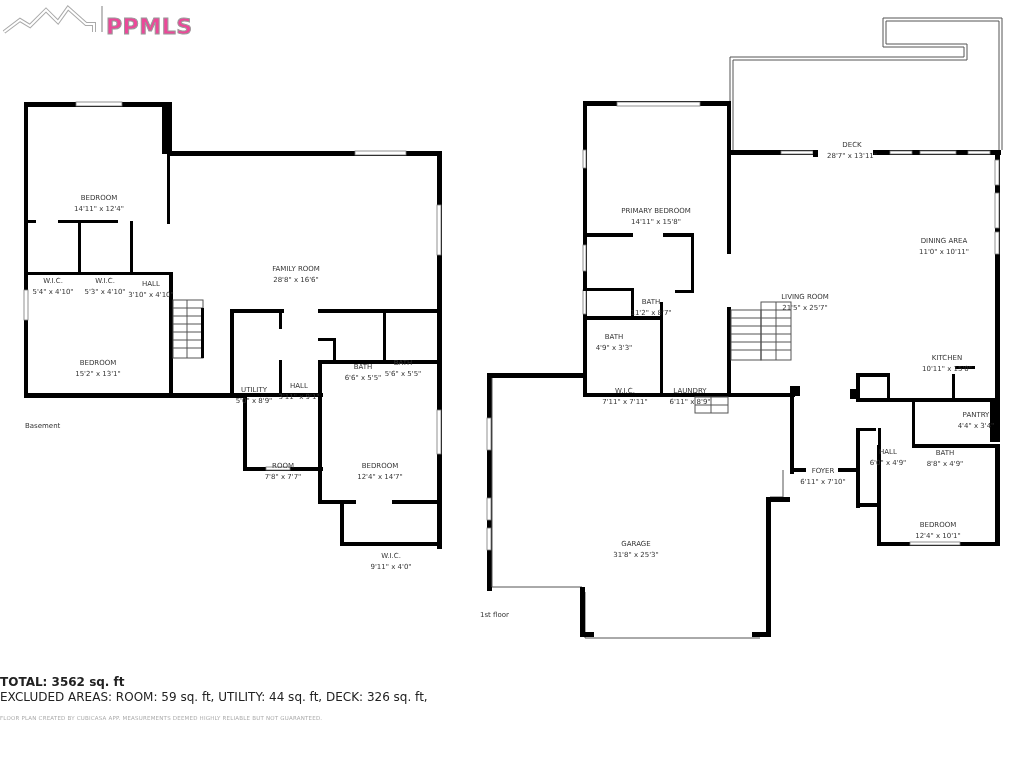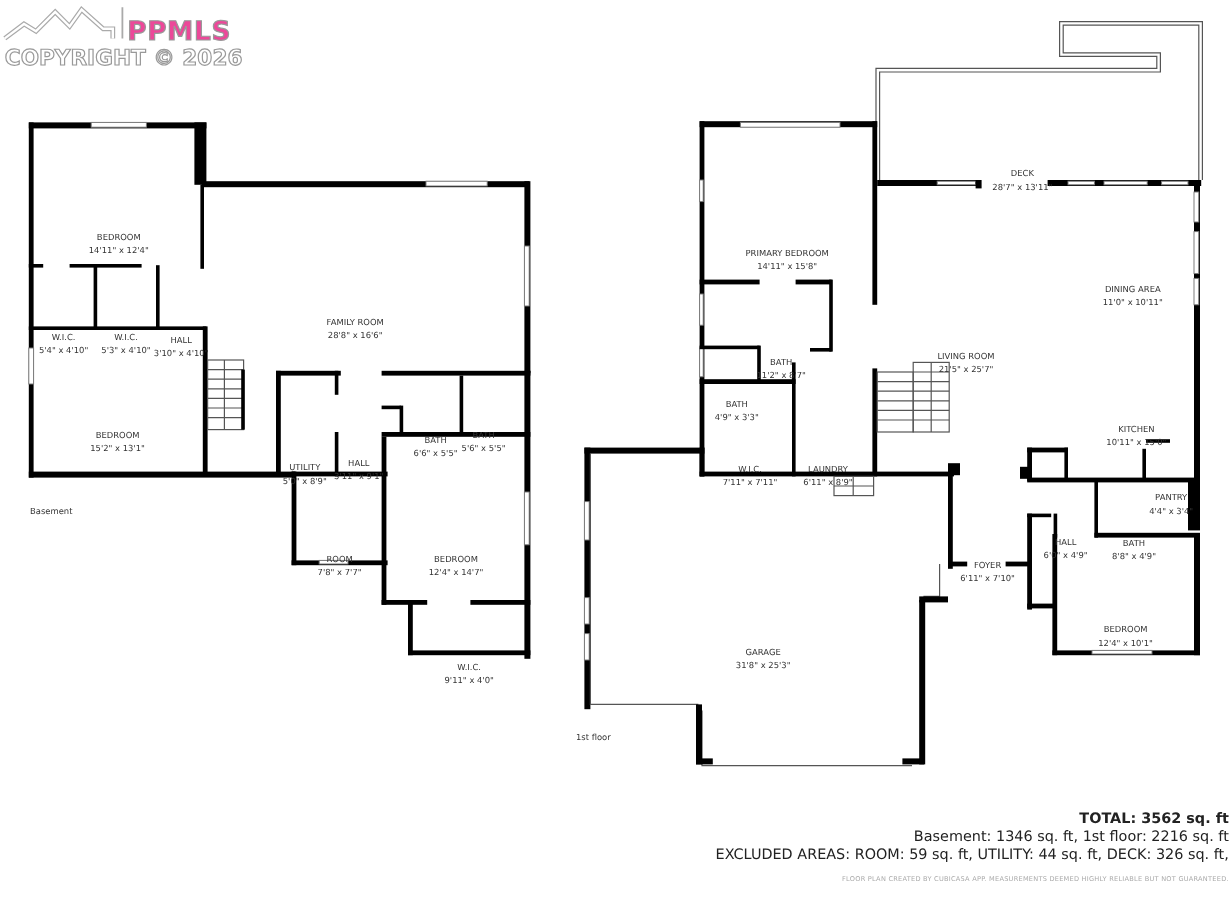--- a/index.html
+++ b/index.html
@@ -7,36 +7,35 @@
   #plan { position:absolute; left:0; top:0; width:1024px; height:767px; }
   .wall { fill:#000; }
   .thin { fill:none; stroke:#555; stroke-width:1; }
   .win { fill:#fff; stroke:#777; stroke-width:0.8; }
   .room-label { position:absolute; text-align:center; font-size:7px; line-height:11px; color:#333; white-space:nowrap; transform:translateX(-50%);margin-top:40px; }
   .room-label span { display:block; }
   .floor-label { position:absolute; font-size:7px; color:#333; }
   .logo { position:absolute; left:2px; top:2px; width:210px; height:58px; }
   .logo-text { position:absolute; left:104px; top:12px; font-family:"DejaVu Sans", sans-serif; font-weight:bold; font-size:22px; color:#ec4899; -webkit-text-stroke:1px #999; letter-spacing:0.5px; }
   .logo-copy { position:absolute; left:2px; top:36px; font-family:"DejaVu Sans", sans-serif; font-weight:bold; font-size:18px; color:#fff; -webkit-text-stroke:1px #999; letter-spacing:0px; }
-  .summary { position:absolute; left:0; width:1024px; top:675px; text-align:right; font-family:"DejaVu Sans", sans-serif; color:#222; }
+  .summary { position:absolute; left:0; width:1024px; top:675px; text-align:left; font-family:"DejaVu Sans", sans-serif; color:#222; }
   .summary .total { font-weight:bold; font-size:12px; line-height:15px; }
   .summary .line { font-size:12px; line-height:15px; }
   .summary .disclaimer { font-size:5.5px; color:#aaa; margin-top:10px; letter-spacing:0.2px; }
 </style>
 </head>
 <body>
 
 <div class="logo">
   <svg width="110" height="36" viewBox="0 0 110 36" style="position:absolute;left:0;top:0;">
     <polyline points="2,30 18,18 28,24 44,8 56,20 66,6 84,22 92,22 92,30" fill="none" stroke="#aaa" stroke-width="4" stroke-linejoin="miter"></polyline>
     <polyline points="2,30 18,18 28,24 44,8 56,20 66,6 84,22 92,22 92,30" fill="none" stroke="#fff" stroke-width="2" stroke-linejoin="miter"></polyline>
     <line x1="100" y1="4" x2="100" y2="30" stroke="#aaa" stroke-width="1.5"></line>
   </svg>
   <div class="logo-text">PPMLS</div>
-  <div class="logo-copy">COPYRIGHT © 2026</div>
 </div>
 
 <svg id="plan" viewBox="0 0 1024 767">
 
   <g>
 
     <rect class="wall" x="24" y="102" width="148" height="5"></rect>
     <rect class="win" x="76" y="102" width="46" height="4"></rect>
 
     <rect class="wall" x="162" y="102" width="10" height="52"></rect>
@@ -322,16 +321,15 @@
   <span>12'4" x 10'1"</span>
 </div>
 <div class="room-label" style="left:636px;top:499px">
   <span>GARAGE</span>
   <span>31'8" x 25'3"</span>
 </div>
 <div class="floor-label" style="left:480px;top:611px">1st floor</div>
 
 <div class="summary">
   <div class="total">TOTAL: 3562 sq. ft</div>
-  <div class="line">Basement: 1346 sq. ft, 1st floor: 2216 sq. ft</div>
   <div class="line">EXCLUDED AREAS: ROOM: 59 sq. ft, UTILITY: 44 sq. ft, DECK: 326 sq. ft,</div>
   <div class="disclaimer">FLOOR PLAN CREATED BY CUBICASA APP. MEASUREMENTS DEEMED HIGHLY RELIABLE BUT NOT GUARANTEED.</div>
 </div>
 
 </body></html>

